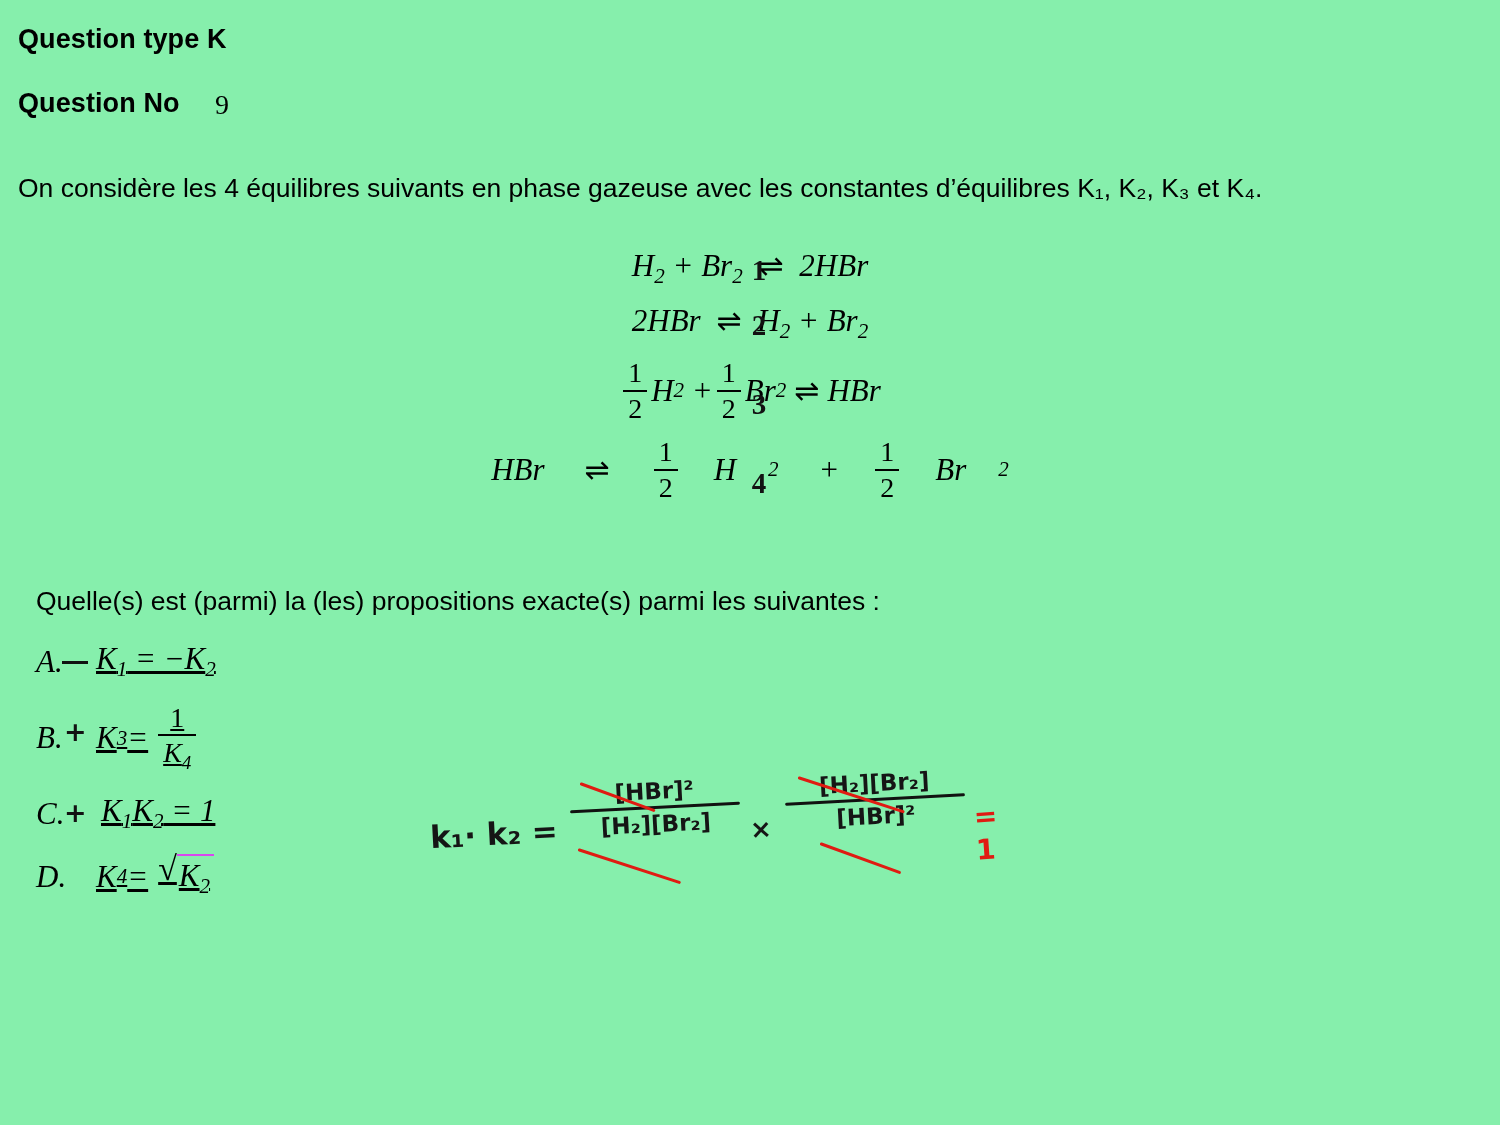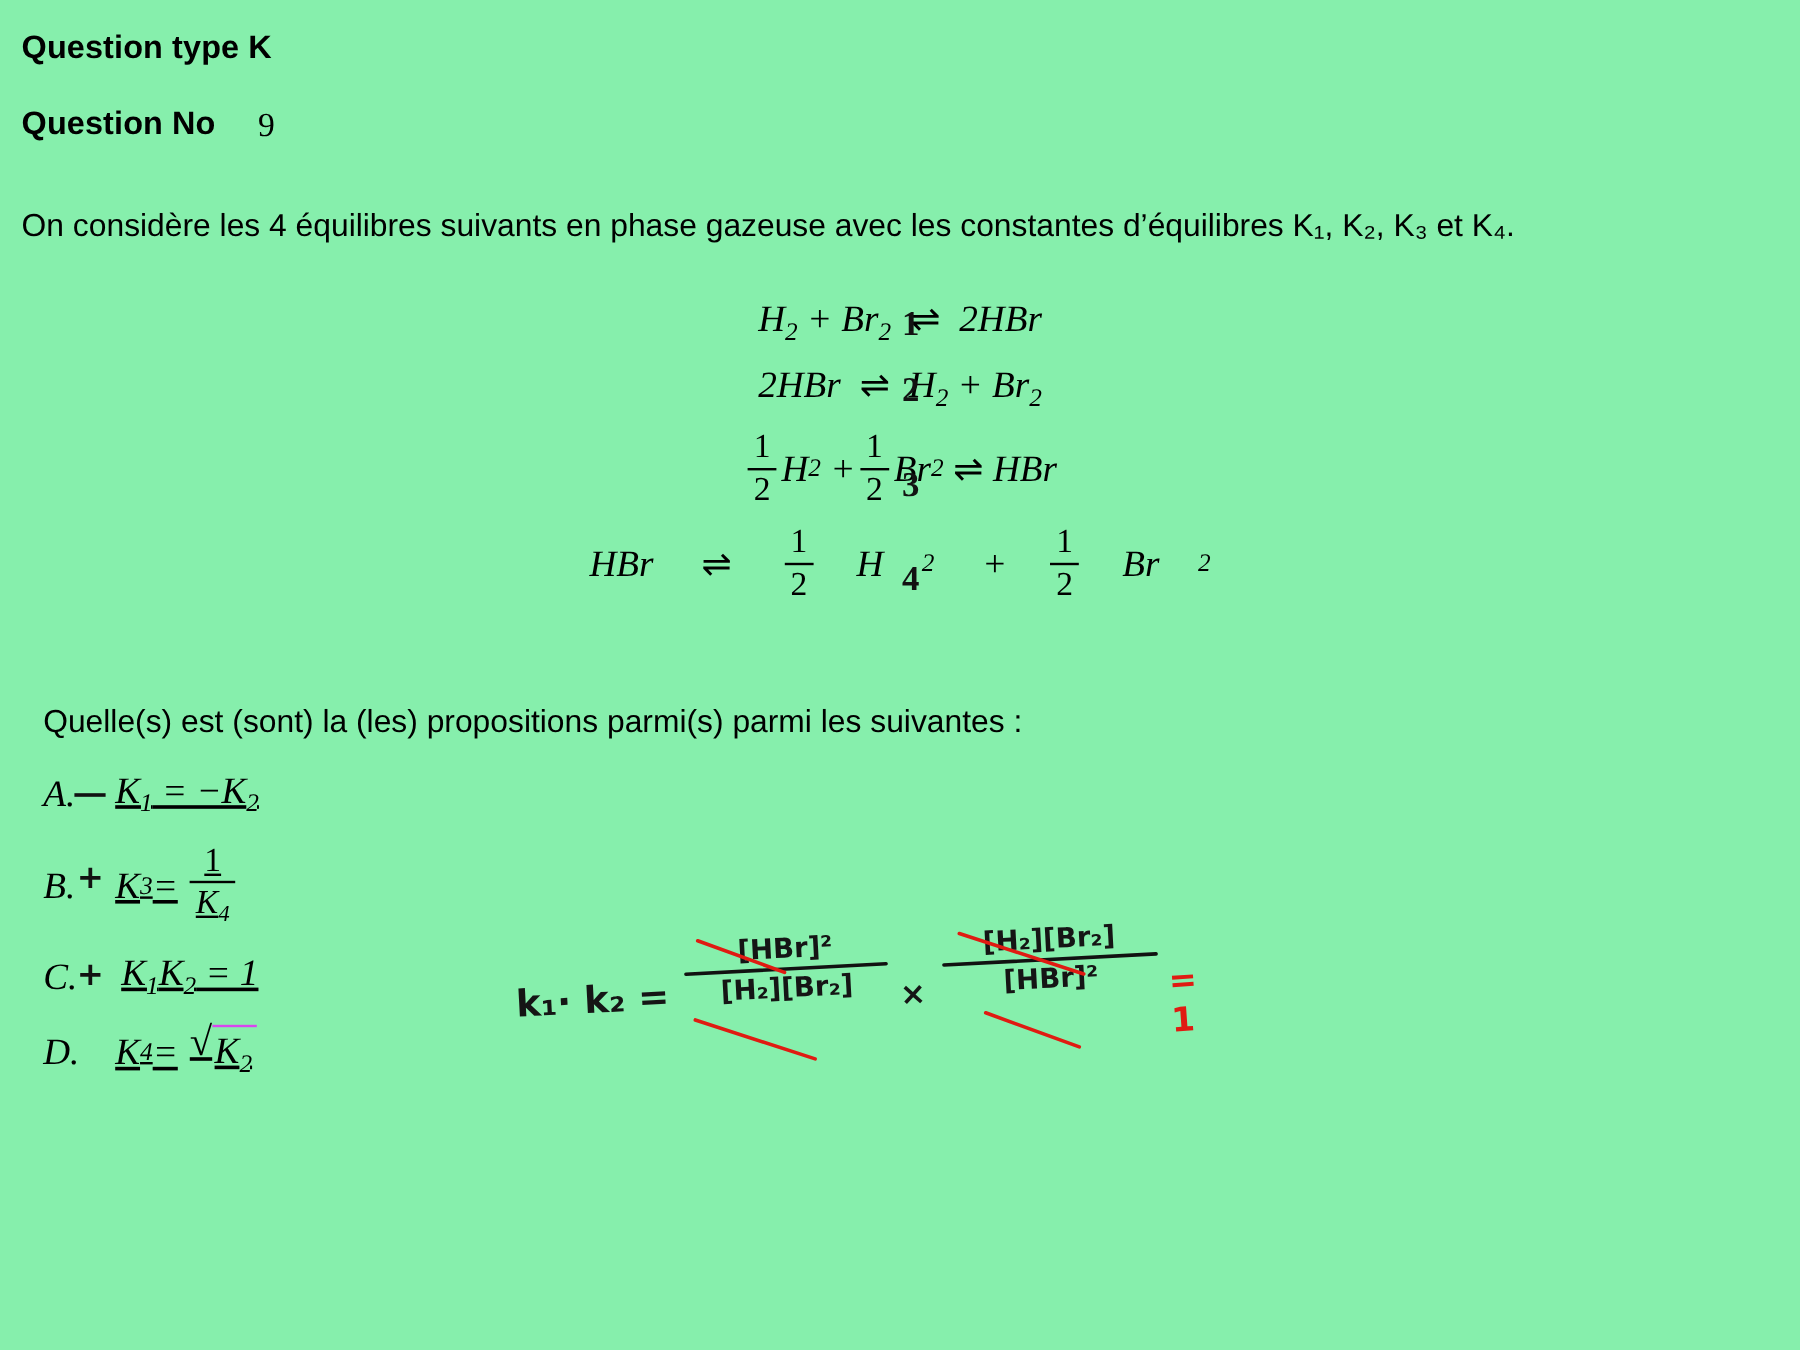--- a/index.html
+++ b/index.html
@@ -239,21 +239,21 @@
             <span class="bar"></span>
             <span class="de">2</span>
         </span>
         Br<sub>2</sub>
       </span>
       <span class="num pen-num">4</span>
     </div>
 
   </div>
 
-  <div class="body-text" id="question-line">Quelle(s) est (sont) la (les) propositions parmi(s) parmi les suivantes :</div>
+  <div class="body-text" id="question-line">Quelle(s) est (parmi) la (les) propositions exacte(s) parmi les suivantes :</div>
 
   <div class="opts">
 
     <div class="opt">
       <span class="lbl">A.</span>
       <span class="strikeA"></span>
       <span class="expr" style="margin-left:26px;">K<sub>1</sub> = −K<sub>2</sub></span>
     </div>
 
     <div class="opt" style="min-height:72px;">

